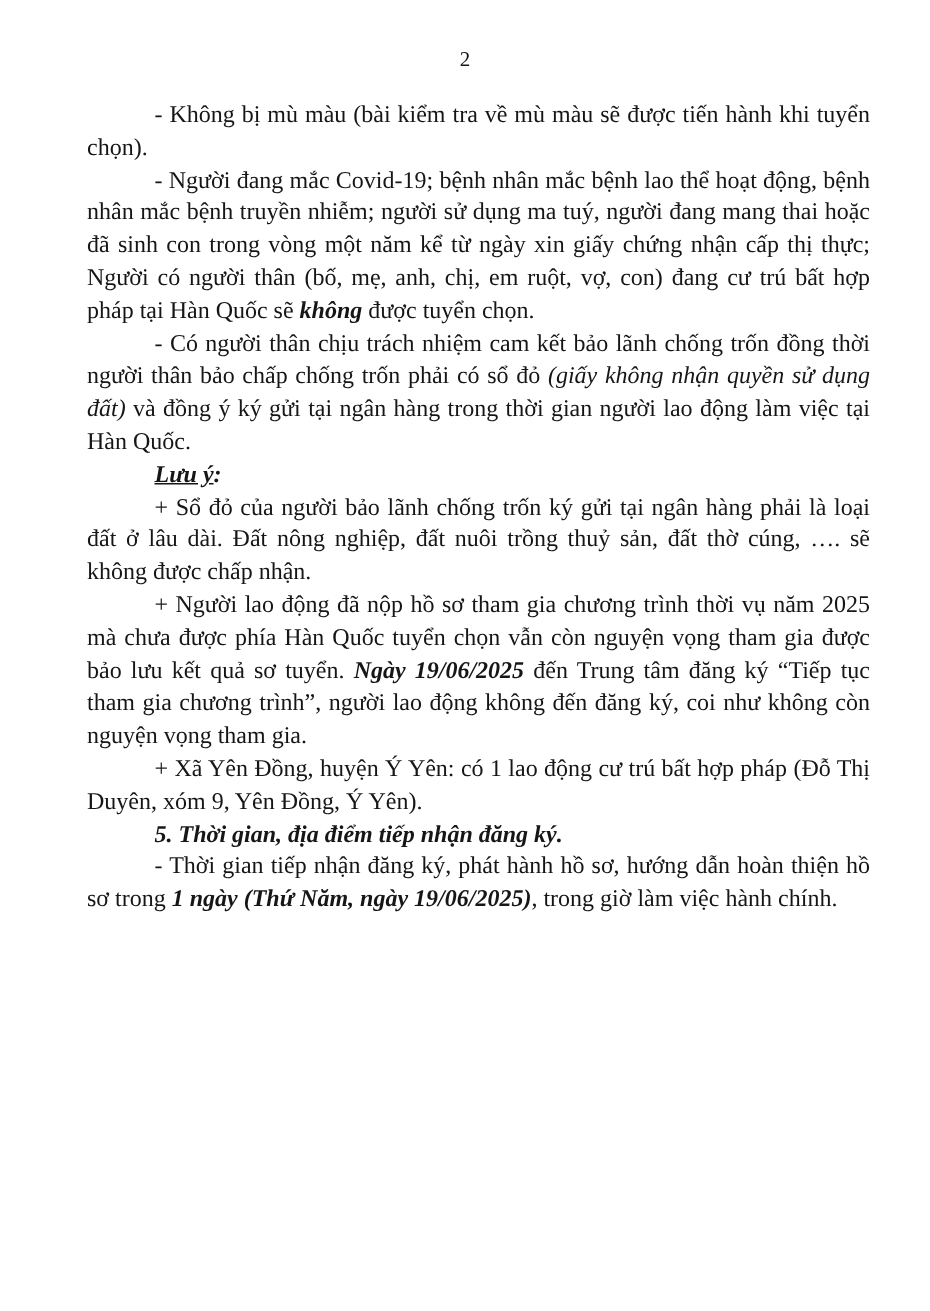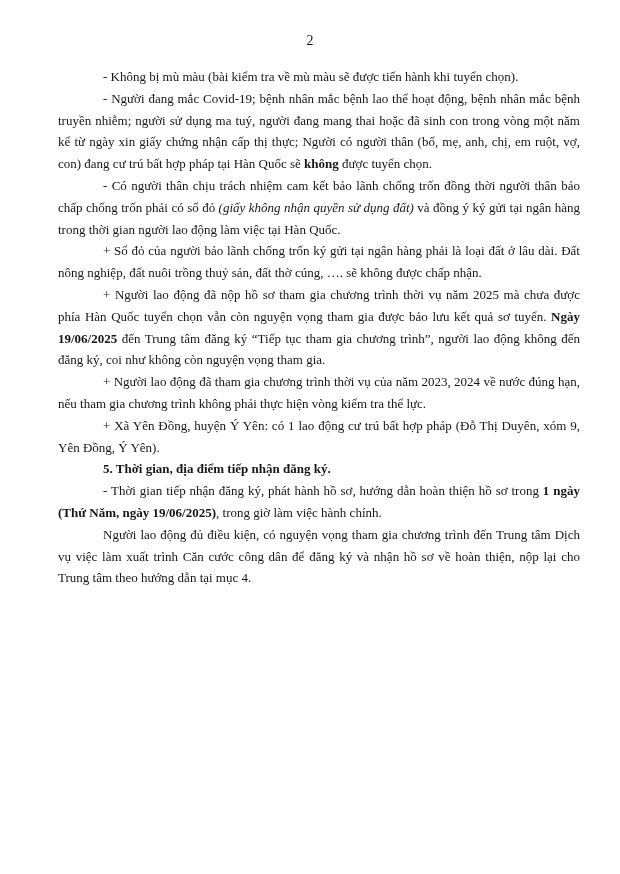--- a/index.html
+++ b/index.html
@@ -19,43 +19,42 @@
   }
   .page-number {
     text-align: center;
     padding-top: 33px;
     font-size: 14px;
     line-height: 16px;
   }
   .content {
     margin: 17px 40px 0 58px;
     text-align: justify;
-    font-size: 13px;
+    font-size: 16px;
     line-height: 21.8px;
   }
   .para {
     margin: 0;
     padding: 0;
     text-indent: 45px;
   }
   .run { }
-  .b { font-weight: bold; }
+  .b { font-weight: bold; font-style: italic; }
   .i { font-style: italic; }
   .u { text-decoration: underline; }
 </style>
 </head>
 <body>
 
 <div class="page">
   <div class="page-number">2</div>
   <div class="content">
       <p class="para"><span class="run">- Không bị mù màu (bài kiểm tra về mù màu sẽ được tiến hành khi tuyển chọn).</span></p>
       <p class="para"><span class="run">- Người đang mắc Covid-19; bệnh nhân mắc bệnh lao thể hoạt động, bệnh nhân mắc bệnh truyền nhiễm; người sử dụng ma tuý, người đang mang thai hoặc đã sinh con trong vòng một năm kể từ ngày xin giấy chứng nhận cấp thị thực; Người có người thân (bố, mẹ, anh, chị, em ruột, vợ, con) đang cư trú bất hợp pháp tại Hàn Quốc sẽ </span><span class="run b">không</span><span class="run"> được tuyển chọn.</span></p>
       <p class="para"><span class="run">- Có người thân chịu trách nhiệm cam kết bảo lãnh chống trốn đồng thời người thân bảo chấp chống trốn phải có sổ đỏ </span><span class="run i">(giấy không nhận quyền sử dụng đất)</span><span class="run"> và đồng ý ký gửi tại ngân hàng trong thời gian người lao động làm việc tại Hàn Quốc.</span></p>
+      <p class="para"><span class="run b i u">Lưu ý</span><span class="run b i">:</span></p>
       <p class="para"><span class="run">+ Sổ đỏ của người bảo lãnh chống trốn ký gửi tại ngân hàng phải là loại đất ở lâu dài. Đất nông nghiệp, đất nuôi trồng thuỷ sản, đất thờ cúng, …. sẽ không được chấp nhận.</span></p>
       <p class="para"><span class="run">+ Người lao động đã nộp hồ sơ tham gia chương trình thời vụ năm 2025 mà chưa được phía Hàn Quốc tuyển chọn vẫn còn nguyện vọng tham gia được bảo lưu kết quả sơ tuyển. </span><span class="run b">Ngày 19/06/2025</span><span class="run"> đến Trung tâm đăng ký “Tiếp tục tham gia chương trình”, người lao động không đến đăng ký, coi như không còn nguyện vọng tham gia.</span></p>
-      <p class="para"><span class="run">+ Người lao động đã tham gia chương trình thời vụ của năm 2023, 2024 về nước đúng hạn, nếu tham gia chương trình không phải thực hiện vòng kiểm tra thể lực.</span></p>
       <p class="para"><span class="run">+ Xã Yên Đồng, huyện Ý Yên: có 1 lao động cư trú bất hợp pháp (Đỗ Thị Duyên, xóm 9, Yên Đồng, Ý Yên).</span></p>
       <p class="para"><span class="run b">5. Thời gian, địa điểm tiếp nhận đăng ký.</span></p>
       <p class="para"><span class="run">- Thời gian tiếp nhận đăng ký, phát hành hồ sơ, hướng dẫn hoàn thiện hồ sơ trong </span><span class="run b">1 ngày (Thứ Năm, ngày 19/06/2025)</span><span class="run">, trong giờ làm việc hành chính.</span></p>
-      <p class="para"><span class="run">Người lao động đủ điều kiện, có nguyện vọng tham gia chương trình đến Trung tâm Dịch vụ việc làm xuất trình Căn cước công dân để đăng ký và nhận hồ sơ về hoàn thiện, nộp lại cho Trung tâm theo hướng dẫn tại mục 4.</span></p>
     </div>
 </div>
 
 </body></html>

